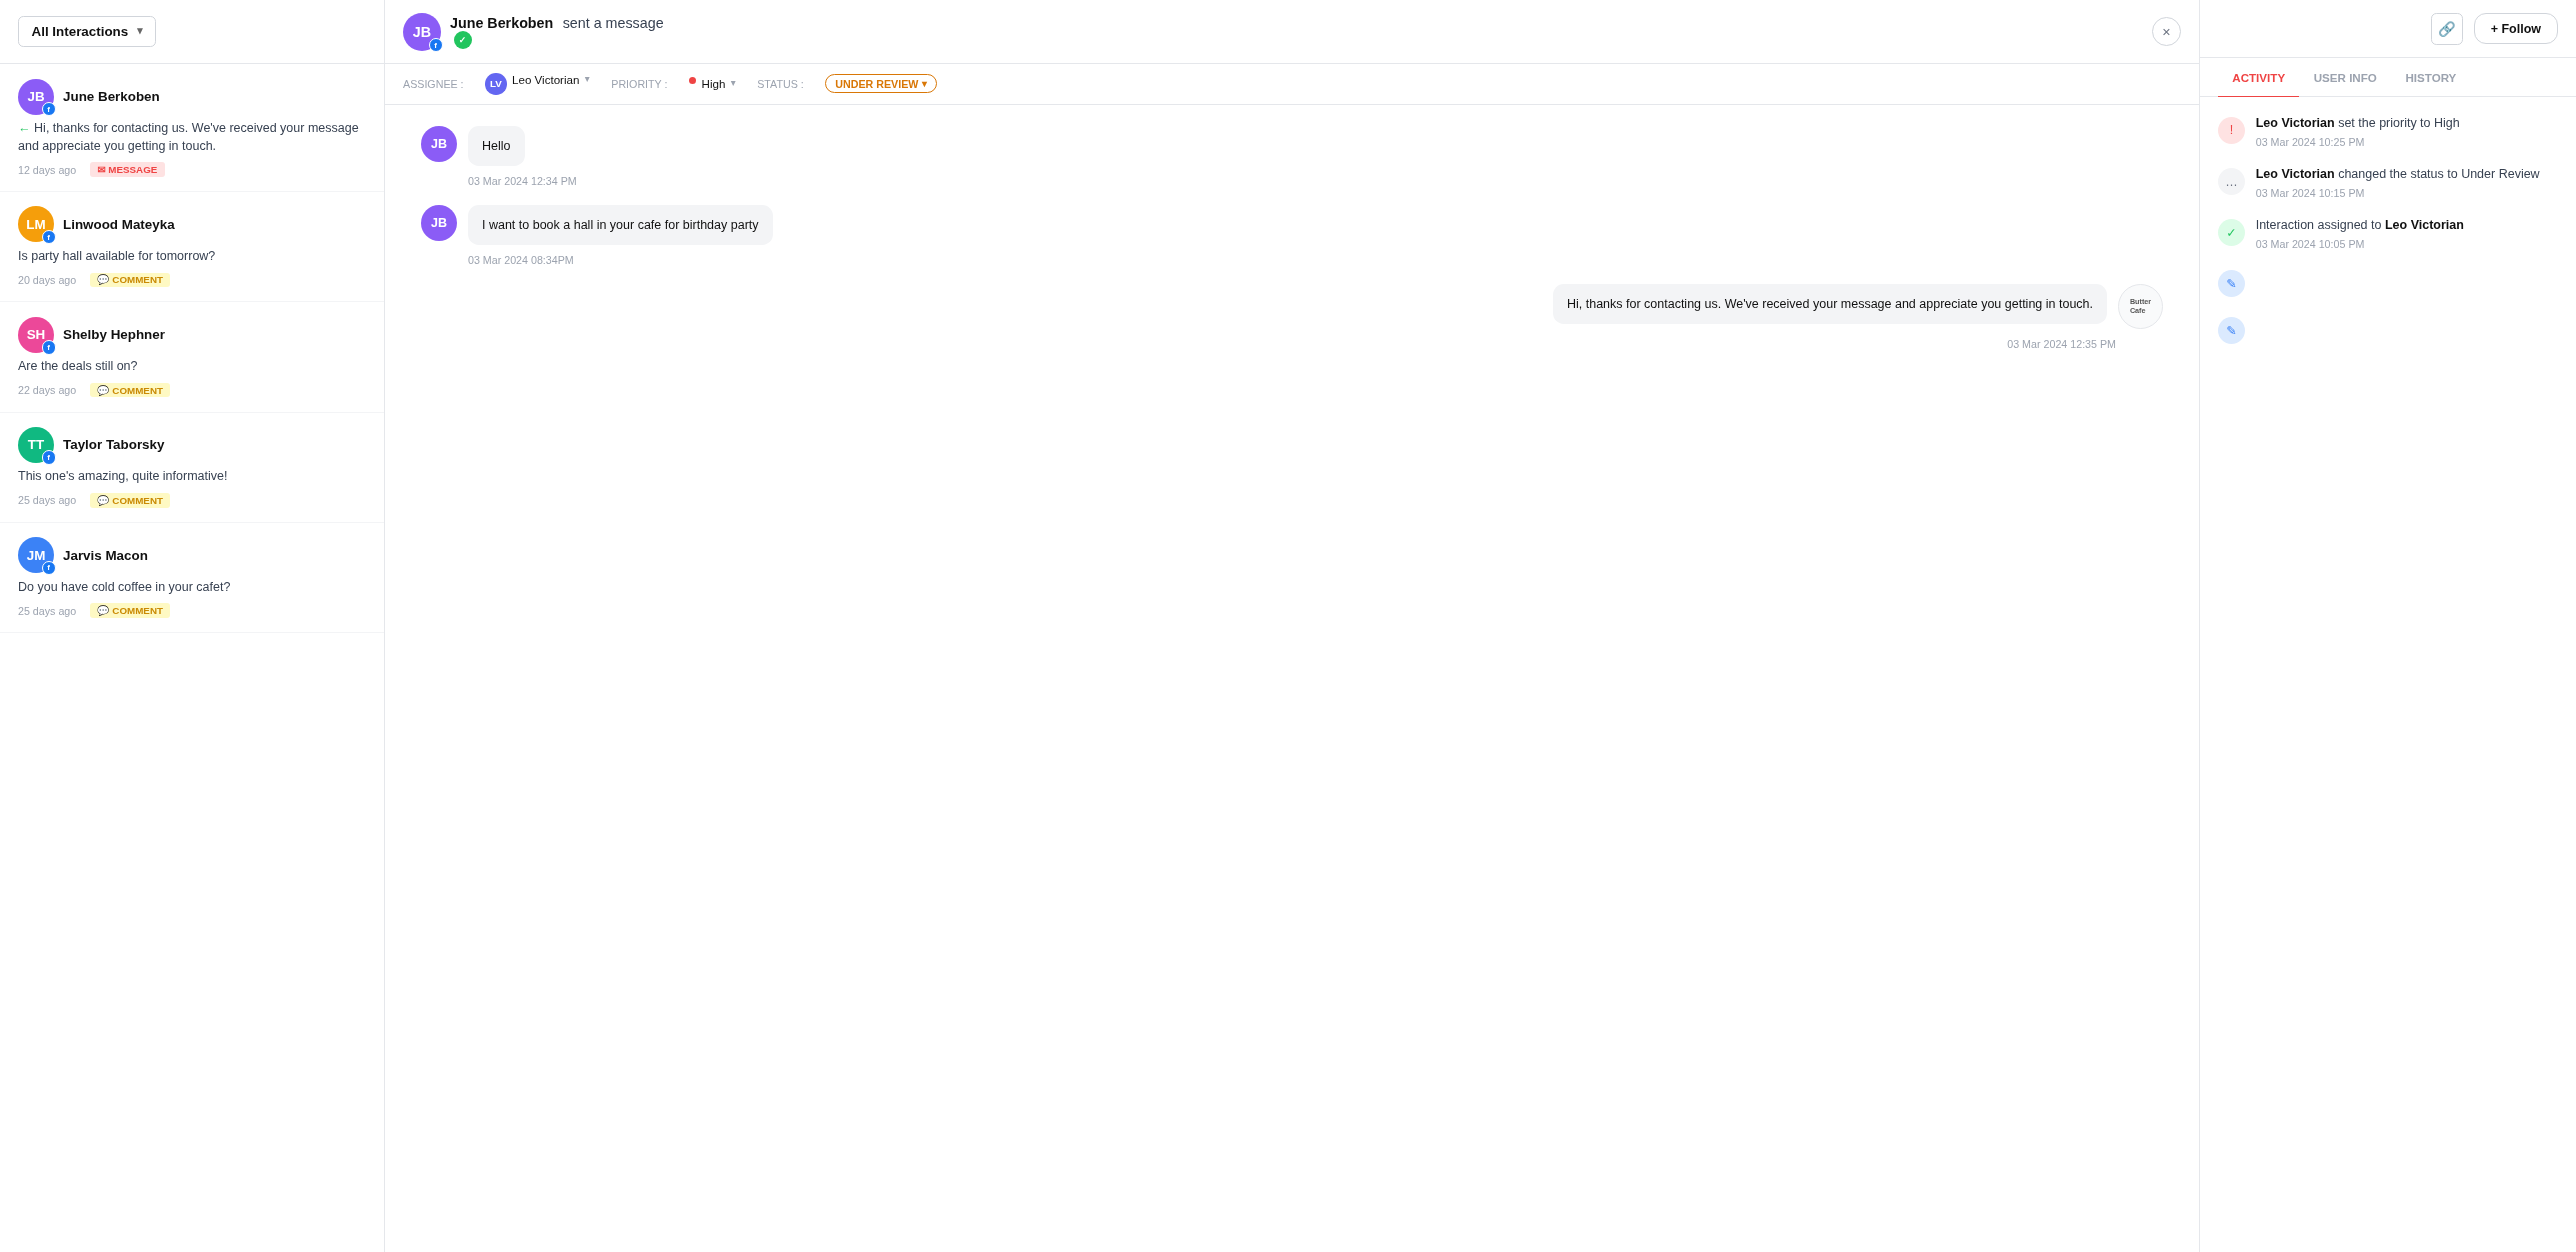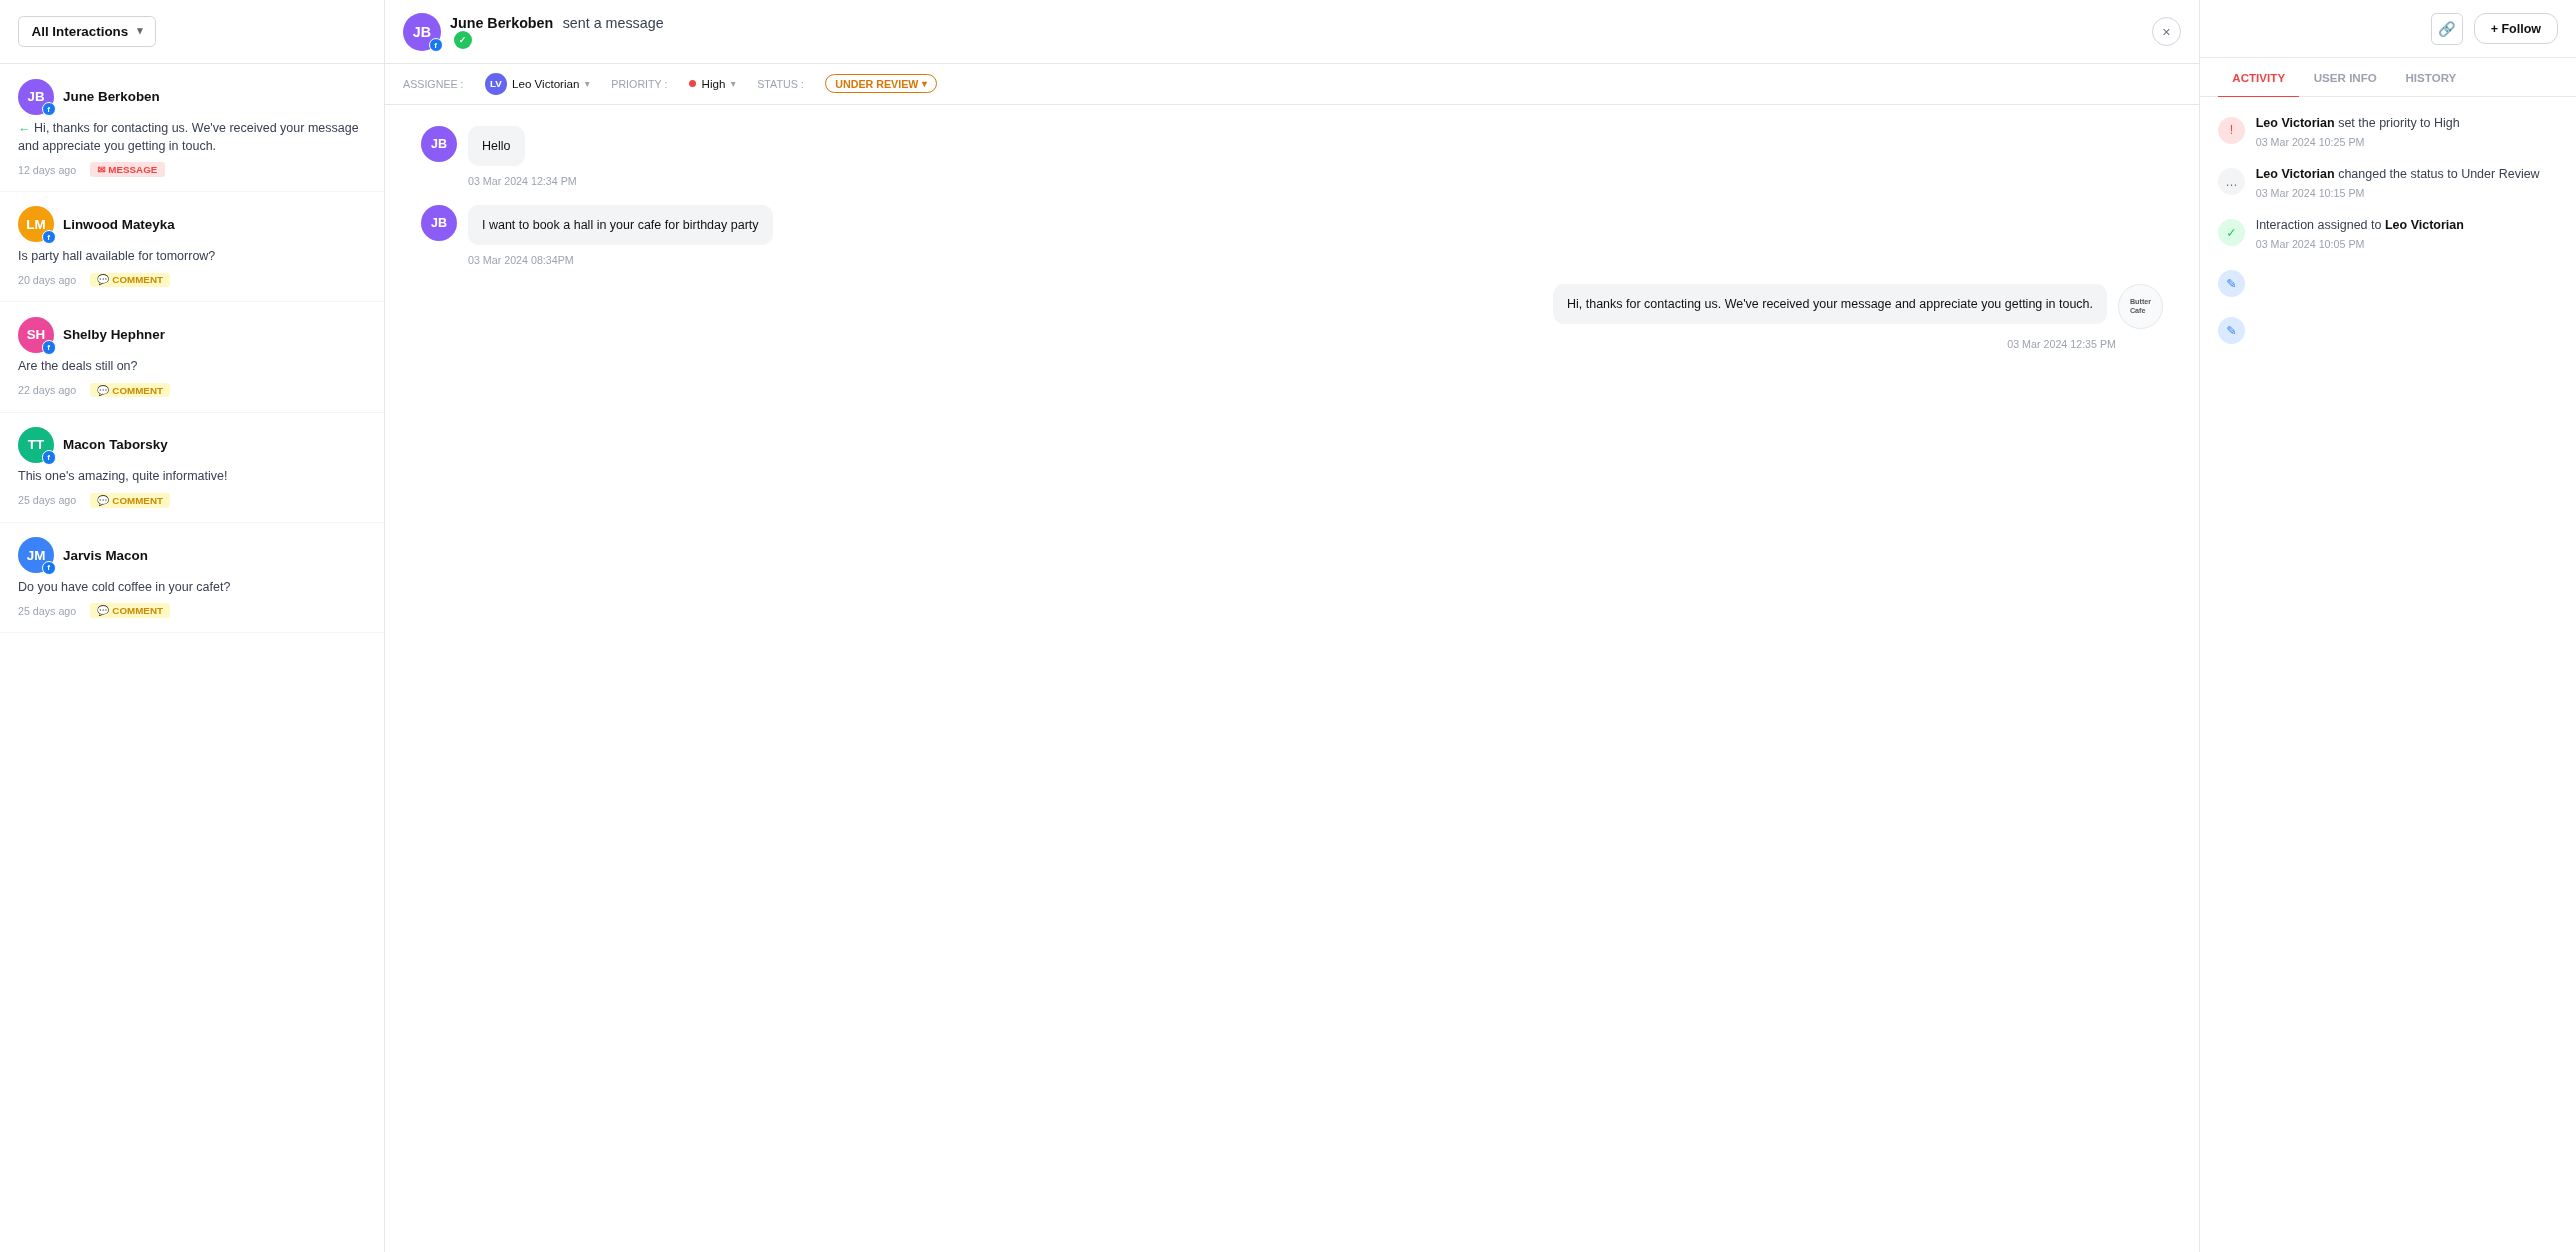--- a/index.html
+++ b/index.html
@@ -104,21 +104,21 @@
     .meta-bar {
       padding: 9px 18px;
       border-bottom: 0.9px solid #e5e7eb;
       display: flex;
       align-items: center;
       gap: 21.5px;
       font-size: 11.6px;
     }
     .meta-label { color: #9ca3af; font-weight: 500; font-size: 10.7px; }
     .meta-value {
-      display: flex; align-items: center; gap: 5.4px;
+      display: flex; gap: 5.4px;
       color: #111; font-weight: 500; cursor: pointer;
     }
     .priority-dot { width: 7.2px; height: 7.2px; border-radius: 50%; background: #ef4444; display: inline-block; }
     .status-badge {
       border: 0.9px solid #d97706; color: #d97706;
       padding: 2.7px 9px; border-radius: 18px;
       font-size: 10.7px; font-weight: 600;
       display: flex; align-items: center; gap: 3.6px; cursor: pointer;
     }
 
@@ -294,21 +294,21 @@
         💬 COMMENT
       </span>
     </div>
   </div>
       <div class="conversation-item">
     <div class="conv-header">
       <div class="avatar av-taylor">
         TT
         <div class="fb-badge">f</div>
       </div>
-      <span class="conv-name">Macon Taborsky</span>
+      <span class="conv-name">Taylor Taborsky</span>
     </div>
     <div class="conv-message">
       This one's amazing, quite informative!
     </div>
     <div class="conv-footer">
       <span class="conv-time">25 days ago</span>
       <span class="conv-tag tag-comment">
         💬 COMMENT
       </span>
     </div>

